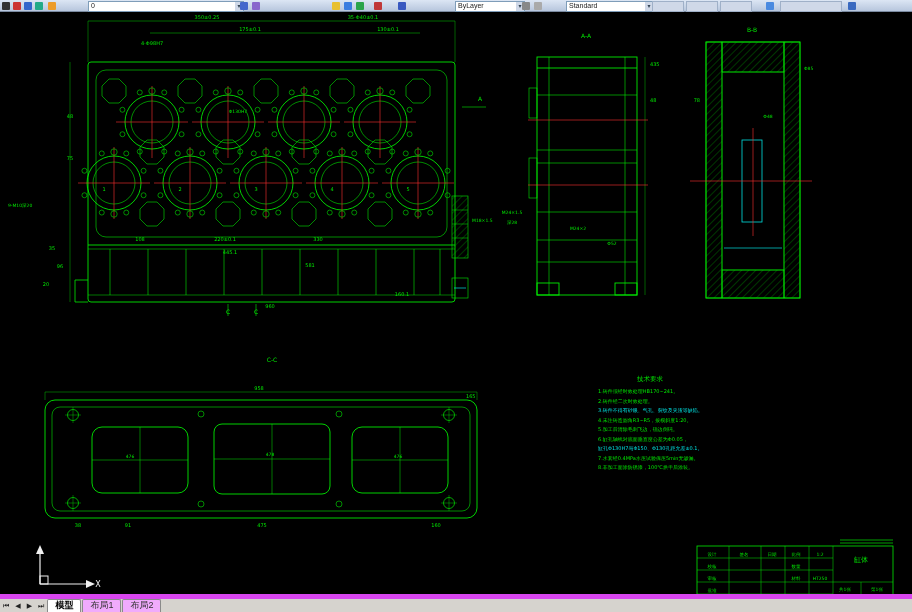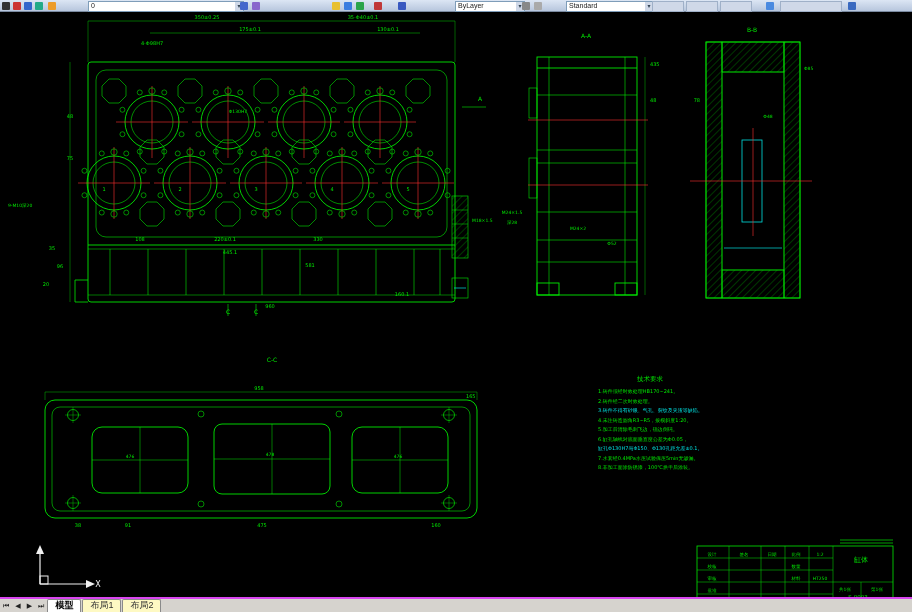--- a/index.html
+++ b/index.html
@@ -12,24 +12,24 @@
   .combo{position:absolute;top:1px;height:9px;background:#fff;border:1px solid #7f9db9;
          font-size:7px;line-height:8px;color:#222;padding:0 8px 0 2px;overflow:hidden;white-space:nowrap;}
   .combo .arr{position:absolute;right:0;top:0;width:8px;height:100%;background:#cfd8e8;
               font-size:6px;line-height:8px;text-align:center;color:#345;}
   .tbtn{position:absolute;top:1px;height:9px;background:#cfd8e8;border:1px solid #9fb0c8;}
   
   svg.canvas{position:absolute;top:0;left:0;z-index:1;background:#000;}
   svg text{font-family:"DejaVu Sans",sans-serif;}
   
   .tabbar{position:absolute;left:0;bottom:0;width:912px;height:13px;z-index:5;
-          background:#d6d3ce;border-top:2px solid #d946ef;display:flex;align-items:flex-end;}
+          background:#d6d3ce;border-top:5px solid #d946ef;display:flex;align-items:flex-end;}
   .navbtn{font-size:7px;line-height:12px;padding:0 3px;color:#222;cursor:default;}
   .tab{font-size:9px;line-height:11px;height:12px;padding:0 7px;margin-right:1px;
-       border:1px solid #8a8a8a;border-bottom:none;background:#fef9c3;color:#333;
+       border:1px solid #8a8a8a;border-bottom:none;background:#f0abfc;color:#333;
        border-radius:2px 2px 0 0;}
   .tab.active{background:#fff;color:#000;font-weight:bold;}
   .tabspacer{flex:1;}
 </style>
 </head>
 <body>
 
 <div class="screen">
 
   <div class="toolbar">

